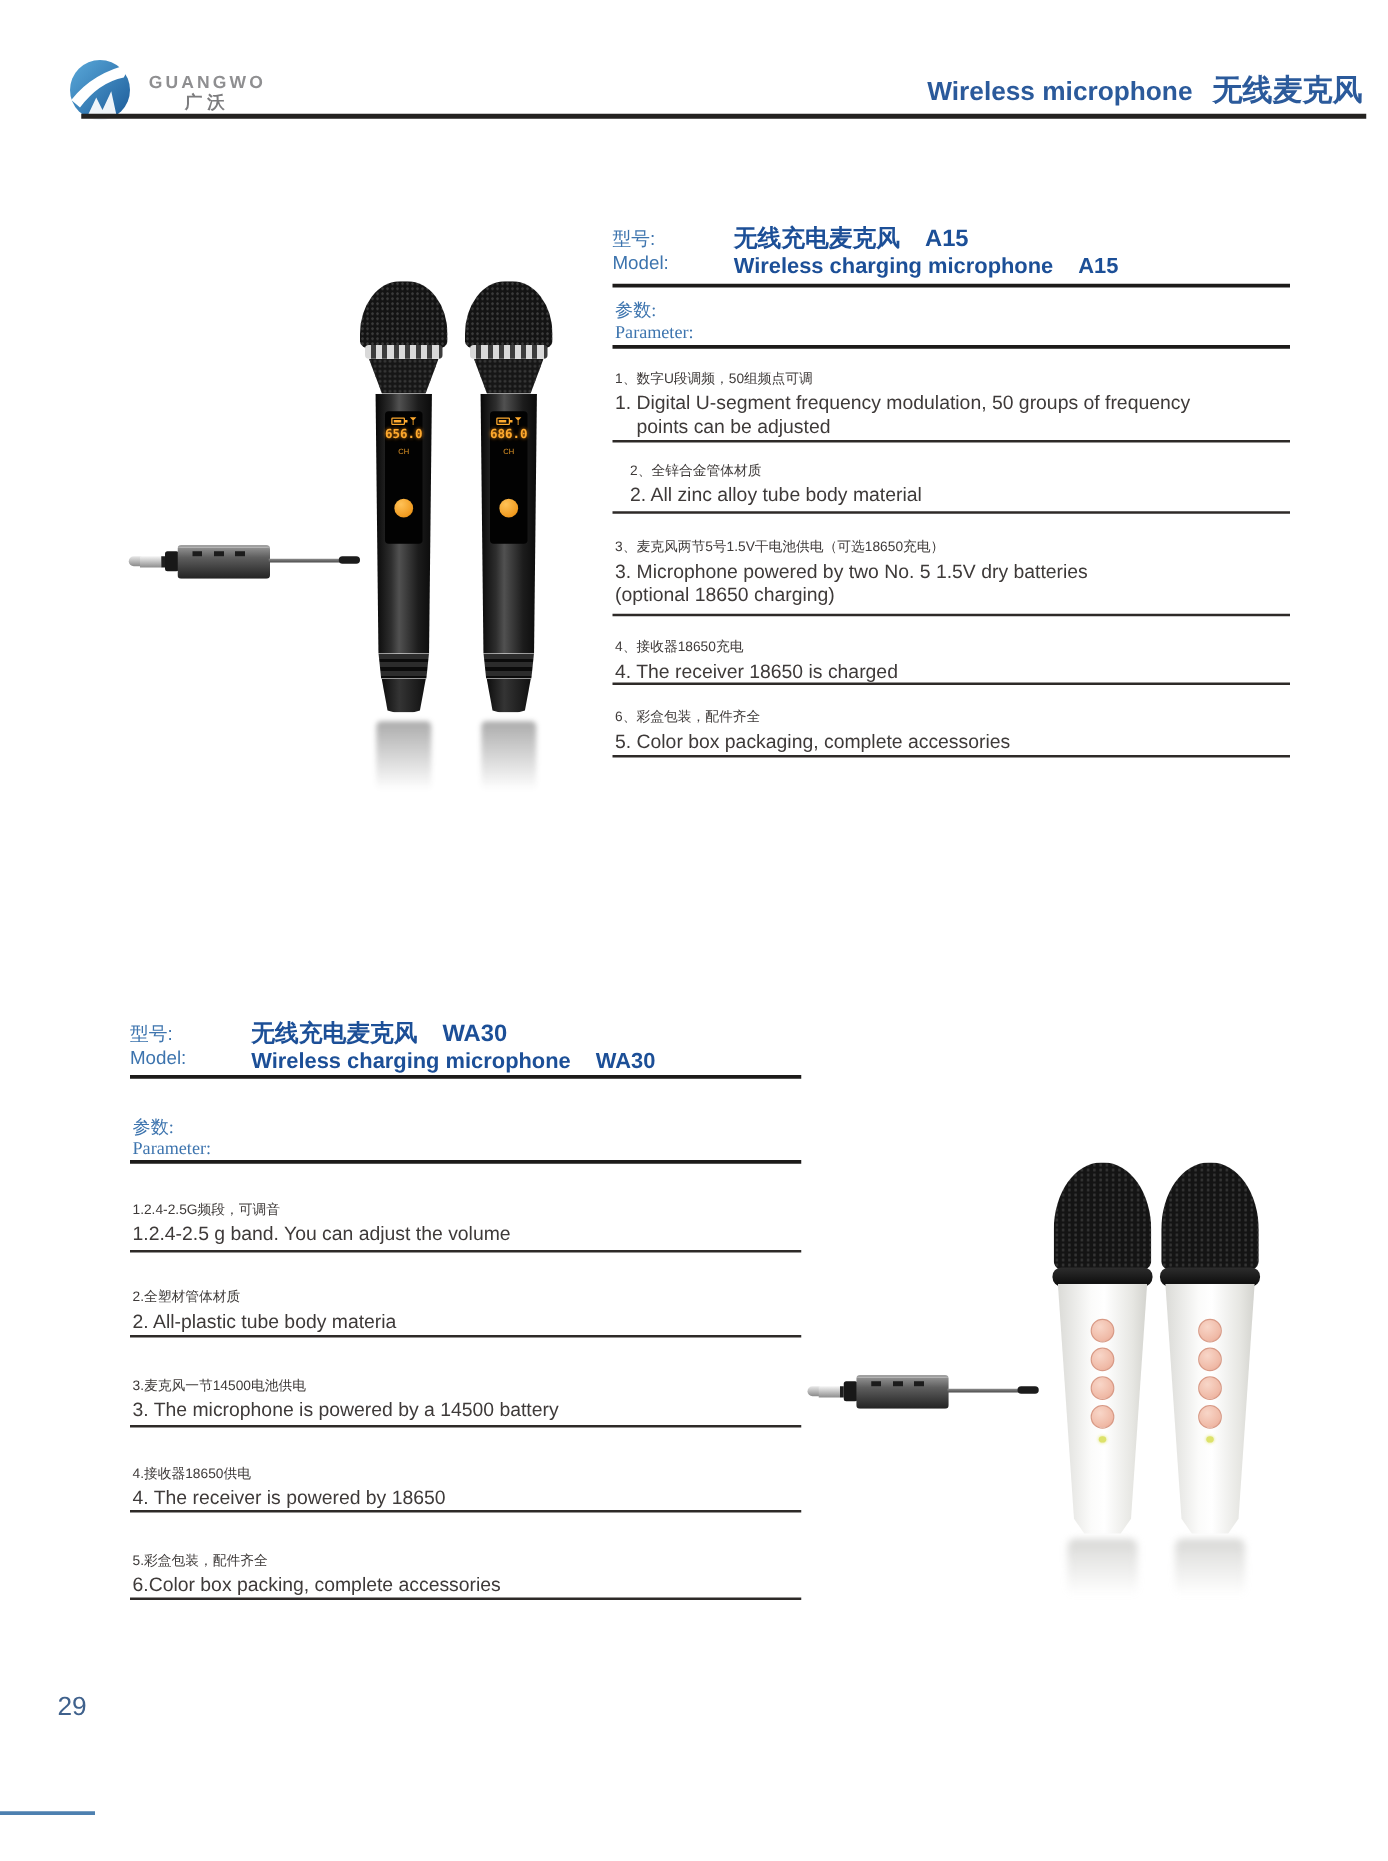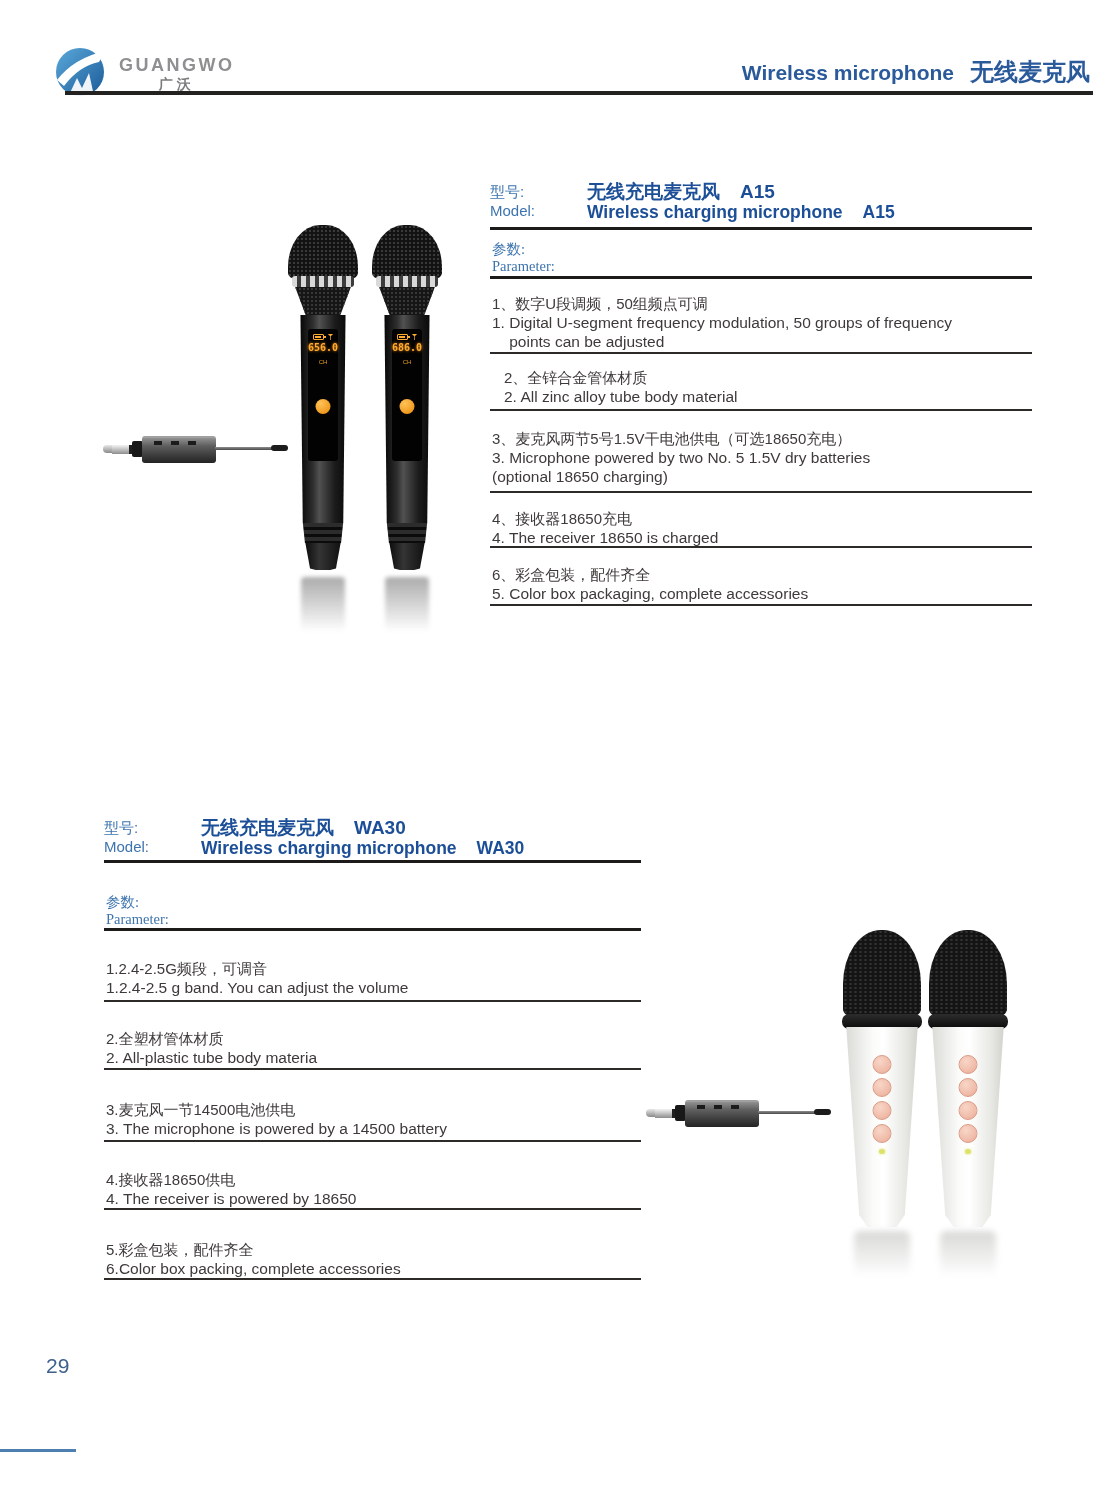--- a/index.html
+++ b/index.html
@@ -2,40 +2,40 @@
 <html><head>
 <meta charset="utf-8">
 <style>
   * { margin:0; padding:0; box-sizing:border-box; }
   body { background:#ffffff; font-family:"Liberation Sans", sans-serif; }
   .page { position:relative; width:1110px; height:1489px; background:#fff; overflow:hidden; }
 
   
   .logo-wrap { position:absolute; left:55px; top:44px; display:flex; align-items:center; gap:12px; }
   .brand-text { display:flex; flex-direction:column; align-items:center; }
-  .brand-en { font-size:18px; font-weight:bold; letter-spacing:2.5px; color:#8f8f91; }
+  .brand-en { font-size:14px; font-weight:bold; letter-spacing:2.5px; color:#8f8f91; }
   .brand-cn { font-size:14px; font-weight:bold; color:#7c7c7e; letter-spacing:4px; }
   .header-title { position:absolute; right:20px; top:56px; display:flex; align-items:baseline; gap:16px; color:#2b5a9b; }
   .ht-en { font-size:21px; font-weight:bold; }
   .ht-cn { font-size:24px; font-weight:bold; }
   .header-rule { position:absolute; left:65px; top:91px; width:1028px; height:4px; background:#242220; }
 
   
   .specs { position:absolute; }
   .specs .rule { position:absolute; left:0; right:0; height:2px; background:#2e2a28; }
   .rule.thick { height:3px; background:#1d1b1a; }
   .spec-head { position:absolute; top:0; left:0; right:0; display:flex; }
   .head-labels { width:97px; color:#3d74ae; font-size:15px; line-height:19px; }
   .head-names { color:#1c4f97; }
   .name-cn { font-size:19px; font-weight:bold; line-height:20px; }
   .name-en { font-size:17.5px; font-weight:bold; line-height:20px; }
   .code-gap { display:inline-block; width:20px; }
   .param { position:absolute; left:2px; color:#3d74ae; font-size:14.5px; line-height:17px;font-family:Liberation Serif, serif; }
   .spec-item { position:absolute; left:2px; right:0; color:#3e3a39; }
-  .spec-cn { font-size:15px; line-height:19px; white-space:pre-wrap; }
+  .spec-cn { font-size:11px; line-height:19px; white-space:pre-wrap; }
   .spec-en { font-size:15.5px; line-height:19px; white-space:pre-wrap; }
 
   .a15-specs  { left:490px; top:182px; width:542px; height:430px; }
   .wa30-specs { left:104px; top:818px; width:537px; height:468px; }
 
   
   .receiver { position:absolute; width:190px; height:36px; }
   .rx-tip   { position:absolute; left:0;   top:13px;   width:10px; height:8px; background:linear-gradient(#e8e8e8,#8a8a8a); border-radius:4px 0 0 4px; }
   .rx-shaft { position:absolute; left:9px; top:12.5px; width:20px; height:9px; background:linear-gradient(#f4f4f4,#8d8d8d); border-right:3px solid #1f1f1f; }
   .rx-base  { position:absolute; left:29px; top:9px;  width:11px; height:16px; background:#181818; border-radius:2px; }
@@ -55,21 +55,21 @@
   .bm-ring { position:absolute; left:4px; top:51px; width:62px; height:11px; border-radius:3px;
     background:repeating-linear-gradient(90deg,#d9d9d9 0 5px,#3c3c3c 5px 9px); }
   .bm-taper { position:absolute; left:6px; top:62px; width:58px; height:28px;
     background-color:#161616;
     background-image:radial-gradient(circle,#383838 0.8px,transparent 1.3px);
     background-size:4px 4px;
     clip-path:polygon(2% 0,98% 0,80% 100%,20% 100%); }
   .bm-body { position:absolute; left:12px; top:90px; width:46px; height:208px;
     background:linear-gradient(90deg,#060606,#2e2e2e 28%,#515151 42%,#1c1c1c 75%,#0a0a0a);
     clip-path:polygon(1% 0,99% 0,94% 100%,6% 100%); }
-  .bm-panel { position:absolute; left:50%; transform:translateX(-50%); top:14px; width:30px; height:132px; background:#020202; border-radius:3px; }
+  .bm-panel { position:absolute; left:50%; transform:translateX(-50%); top:14px; width:30px; height:106px; background:#020202; border-radius:3px; }
   .bm-toprow { position:absolute; top:4px; left:0; right:0; display:flex; justify-content:center; align-items:center; gap:3px; }
   .batt { position:relative; width:11px; height:6px; border:1px solid #ffaa2e; border-radius:1px; }
   .batt::after { content:""; position:absolute; right:-3px; top:1px; width:2px; height:2px; background:#ffaa2e; }
   .batt .fill { position:absolute; left:1px; top:1px; width:6px; height:2px; background:#ffaa2e; }
   .sig { width:7px; height:7px; }
   .bm-freq { position:absolute; top:13px; left:0; right:0; text-align:center;
     font-family:"DejaVu Sans Mono", monospace; font-size:10px; font-weight:bold; color:#ffaa2e;
     text-shadow:0 0 3px rgba(255,150,20,.9); letter-spacing:0; }
   .bm-ch { position:absolute; top:30px; left:0; right:0; text-align:center; font-size:6px; color:#e89a28; }
   .bm-btn { position:absolute; left:50%; transform:translateX(-50%); top:70px; width:15px; height:15px; border-radius:50%;

